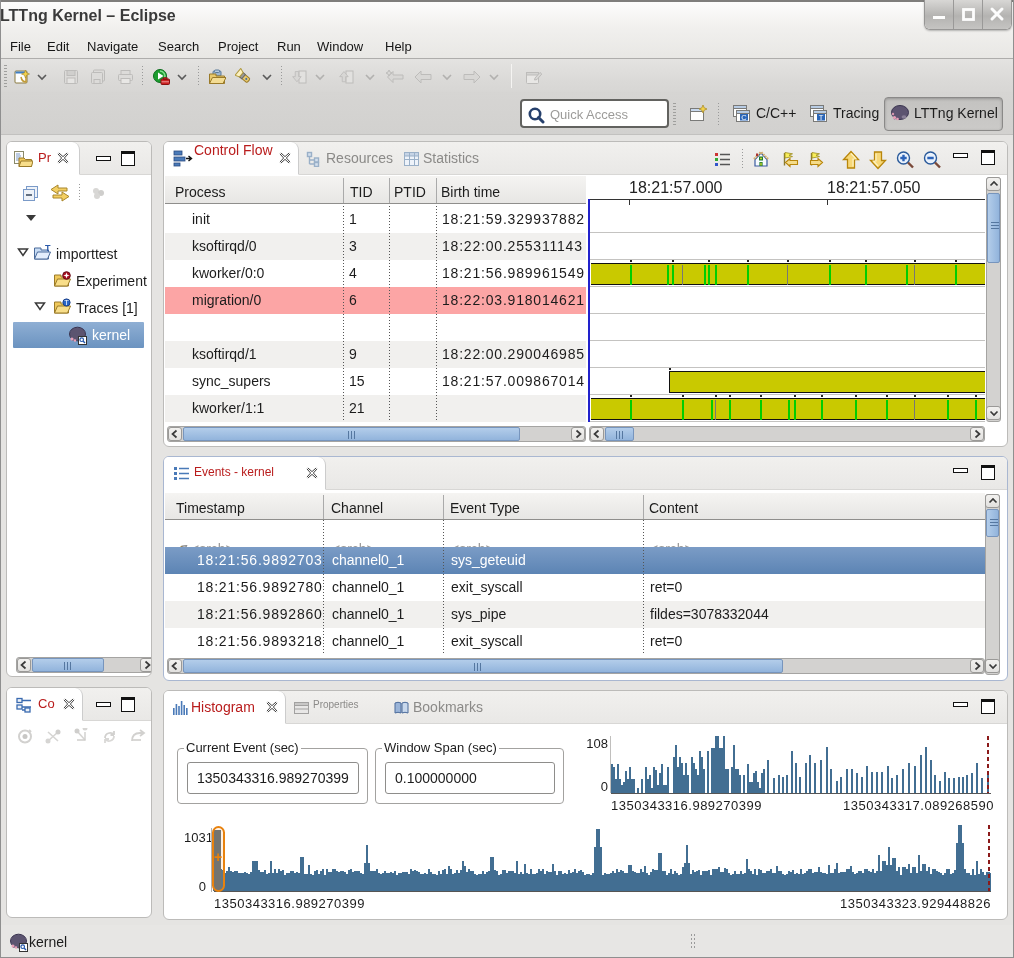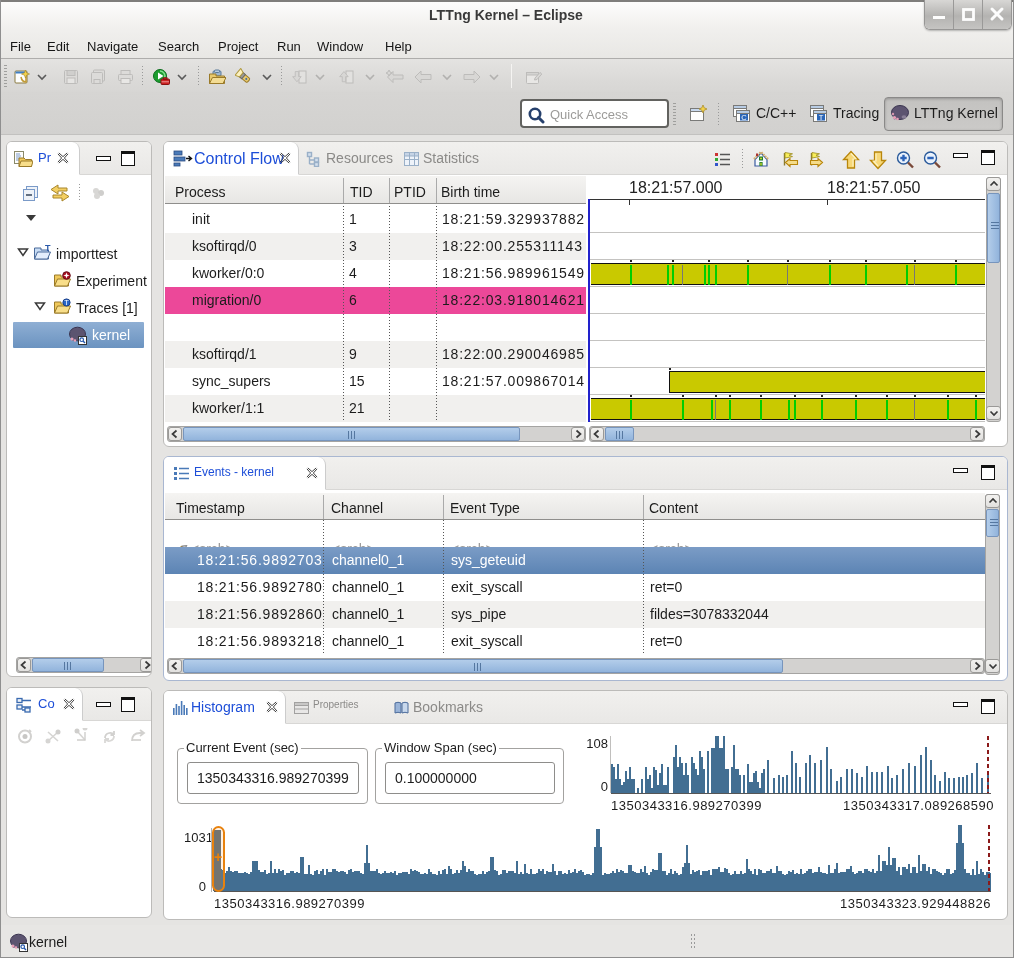--- a/index.html
+++ b/index.html
@@ -1,37 +1,37 @@
 <!DOCTYPE html>
 <html><head><meta charset="utf-8">
 <style>
 html,body{margin:0;padding:0;width:1014px;height:958px;overflow:hidden;}
 body{font-family:"Liberation Sans",sans-serif;font-size:13px;color:#1c1c1c;background:#e5e4e2;position:relative;}
 .abs{position:absolute;}
 #frame{position:absolute;left:0;top:0;width:1014px;height:958px;border-left:1px solid #8f8f8f;border-right:1px solid #8f8f8f;border-bottom:1px solid #8f8f8f;box-sizing:border-box;z-index:60;pointer-events:none;}
 #titlemenu{position:absolute;left:1px;top:0;width:1012px;height:59px;background:linear-gradient(#fdfdfc,#f1f0ee 45%,#e8e7e4);border-top:2px solid #7f7e7c;border-bottom:1px solid #aeadab;box-sizing:border-box;}
-#title{position:absolute;left:0;top:7px;width:1012px;text-align:center;font-weight:bold;font-size:14px;color:#3a3a3a;}
+#title{position:absolute;left:0;top:7px;width:1012px;text-align:left;font-weight:bold;font-size:16px;color:#3a3a3a;}
 #winbtns{position:absolute;right:2px;top:0;height:29px;display:flex;border:1px solid #979695;border-top:none;border-radius:0 0 6px 6px;overflow:hidden;box-shadow:0 1px 2px rgba(0,0,0,.25);}
 .wbtn{width:28px;height:29px;background:linear-gradient(#d8d7d5,#b4b3b1 55%,#c5c4c2);position:relative;}
 .wbtn+.wbtn{border-left:1px solid #9a9998;}
 #menubar{position:absolute;left:0px;top:36px;height:26px;width:1014px;font-size:13px;}
 .mitem{position:absolute;top:3px;color:#161616;}
 #tb1{position:absolute;left:1px;top:59px;width:1012px;height:33px;background:linear-gradient(#e4e3e1,#dad9d7 70%,#d7d6d4);}
 #tb2{position:absolute;left:1px;top:92px;width:1012px;height:43px;background:linear-gradient(#d6d5d3,#d2d1cf);border-bottom:1px solid #c2c1bf;box-sizing:border-box;}
 .vsep{position:absolute;top:6px;width:1px;height:20px;background:repeating-linear-gradient(#9a9a9a 0 1px,transparent 1px 3px);}
 .handle{position:absolute;width:3px;background:repeating-linear-gradient(#9f9f9d 0 1px,transparent 1px 3px);}
 #qa{position:absolute;left:520px;top:99px;width:149px;height:29px;background:#fff;border:2px solid #62625f;border-radius:4px;box-sizing:border-box;}
 #qa span{position:absolute;left:28px;top:6px;color:#9c9b99;font-size:13px;}
 #persp-btn{position:absolute;left:884px;top:97px;width:119px;height:34px;background:linear-gradient(#c3c2c0,#cbcac8);border:1px solid #8a8988;border-radius:4px;box-sizing:border-box;box-shadow:inset 0 1px 3px rgba(0,0,0,.25);}
 #main{position:absolute;left:1px;top:135px;width:1012px;height:790px;background:#e5e4e2;}
 #statusbar{position:absolute;left:1px;top:925px;width:1012px;height:32px;background:#e7e6e4;}
 .panel{position:absolute;background:#fff;border:1px solid #bcbbb9;border-radius:6px;box-sizing:border-box;overflow:hidden;}
 .tabbar{position:absolute;left:0;top:0;width:100%;height:33px;background:linear-gradient(#f1f0ee,#e9e8e6);border-bottom:1px solid #d8d7d5;box-sizing:border-box;}
 .atab{position:absolute;left:0;top:0;height:33px;background:#fff;border-right:1px solid #ccc;border-bottom:1px solid #fff;border-radius:0 8px 0 0;box-sizing:border-box;}
-.tabtxt{font-size:13px;color:#1d4ed8;}
+.tabtxt{font-size:13px;color:#b91c1c;}
 .itabtxt{font-size:13px;color:#8b8a88;}
 .thdr{background:linear-gradient(#f5f4f2,#e7e6e4);border-bottom:1px solid #cfcecc;}
 .dotsep{background-image:repeating-linear-gradient(#555 0 1px,transparent 1px 3px);width:1px;}
 .scrollH{position:absolute;height:16px;background:#d3d2d0;border:1px solid #a5a4a2;border-radius:3px;box-sizing:border-box;}
 .scrollV{position:absolute;width:15px;background:#d3d2d0;border:1px solid #a5a4a2;border-radius:3px;box-sizing:border-box;}
 .sthumbH{position:absolute;top:0px;height:14px;background:linear-gradient(#b3cdea,#92b4dc);border:1px solid #7795bd;border-radius:2px;box-sizing:border-box;}
 .sthumbV{position:absolute;left:0px;width:13px;background:linear-gradient(90deg,#b3cdea,#92b4dc);border:1px solid #7795bd;border-radius:2px;box-sizing:border-box;}
 .sarrow{position:absolute;width:14px;height:14px;background:linear-gradient(#f2f1ef,#e2e1df);border:1px solid #9a9997;border-radius:3px;box-sizing:border-box;overflow:hidden;}
 .gripH{position:absolute;top:3px;width:9px;height:8px;background:repeating-linear-gradient(90deg,#5577a0 0 1px,transparent 1px 3px);}
 .gripV{position:absolute;left:3px;width:8px;height:9px;background:repeating-linear-gradient(#5577a0 0 1px,transparent 1px 3px);}
@@ -361,21 +361,21 @@
  <div class="tabbar"></div>
  <div class="atab" style="width:135px"></div>
  <svg class="abs" style="left:9px;top:8px" width="20" height="17" viewBox="0 0 20 17">
       <g fill="#4a7ab8" stroke="#2a4a80" stroke-width=".8">
         <rect x="1" y="1" width="8" height="4"></rect>
         <rect x="1" y="7" width="11" height="4"></rect>
         <rect x="1" y="13" width="6" height="3"></rect>
       </g>
       <path d="M13 8.5 L18 8.5 M15.5 6 L18.5 8.5 L15.5 11" fill="none" stroke="#111" stroke-width="1.4"></path>
     </svg>
- <span class="abs tabtxt" style="left:30px;top:8px;font-size:16px">Control Flow</span>
+ <span class="abs tabtxt" style="left:30px;top:0;font-size:14px">Control Flow</span>
  <svg class="abs" style="left:115px;top:10px" width="12" height="12" viewBox="0 0 13 13">
       <path d="M2 1 L6.5 5 L11 1 M2 12 L6.5 8 L11 12 M1 2 L5 6.5 L1 11 M12 2 L8 6.5 L12 11" fill="none" stroke="#3f3f3f" stroke-width="1.05"></path>
     </svg>
  <svg class="abs" style="left:142px;top:9px" width="17" height="16" viewBox="0 0 17 16">
       <g fill="none" stroke="#9ab0c8" stroke-width="1.4">
         <rect x="1.5" y="1.5" width="4" height="4" fill="#d4e0ee"></rect>
         <path d="M3.5 6 L3.5 13 M3.5 9 L8 9 M3.5 13 L8 13"></path>
         <rect x="8.5" y="7" width="4" height="4" fill="#d4e0ee"></rect>
         <rect x="8.5" y="11.5" width="4" height="4" fill="#d4e0ee"></rect>
       </g>
@@ -458,21 +458,21 @@
       <div class="row" style="top:27px;background:#f1f0ee;">
         <span class="abs" style="left:27px">ksoftirqd/0</span>
         <span class="abs" style="left:184px">3</span>
         <span class="abs" style="left:277px;width:144px;overflow:hidden;display:inline-block;white-space:nowrap;letter-spacing:0.8px">18:22:00.255311143</span>
       </div>
       <div class="row" style="top:54px;">
         <span class="abs" style="left:27px">kworker/0:0</span>
         <span class="abs" style="left:184px">4</span>
         <span class="abs" style="left:277px;width:144px;overflow:hidden;display:inline-block;white-space:nowrap;letter-spacing:0.8px">18:21:56.989961549</span>
       </div>
-      <div class="row" style="top:81px;background:#ec4899;">
+      <div class="row" style="top:81px;background:#fca5a5;">
         <span class="abs" style="left:27px">migration/0</span>
         <span class="abs" style="left:184px">6</span>
         <span class="abs" style="left:277px;width:144px;overflow:hidden;display:inline-block;white-space:nowrap;letter-spacing:0.8px">18:22:03.918014621</span>
       </div>
       <div class="row" style="top:135px;background:#f1f0ee;">
         <span class="abs" style="left:27px">ksoftirqd/1</span>
         <span class="abs" style="left:184px">9</span>
         <span class="abs" style="left:277px;width:144px;overflow:hidden;display:inline-block;white-space:nowrap;letter-spacing:0.8px">18:22:00.290046985</span>
       </div>
       <div class="row" style="top:162px;">

